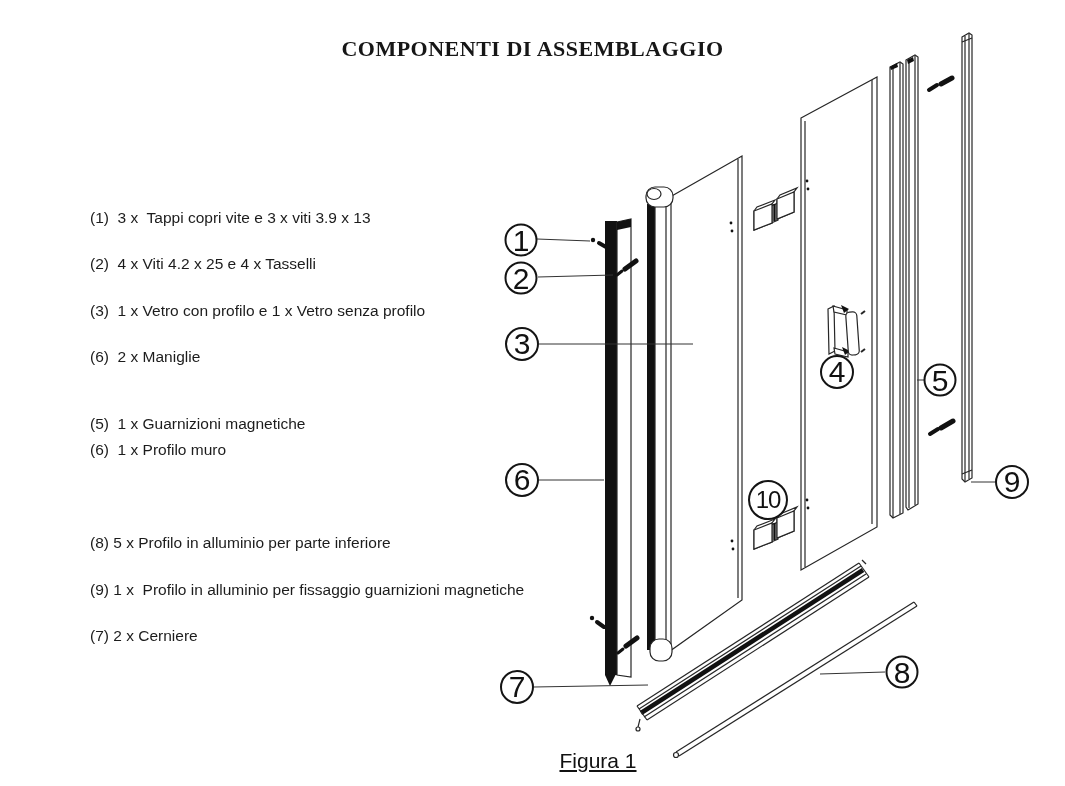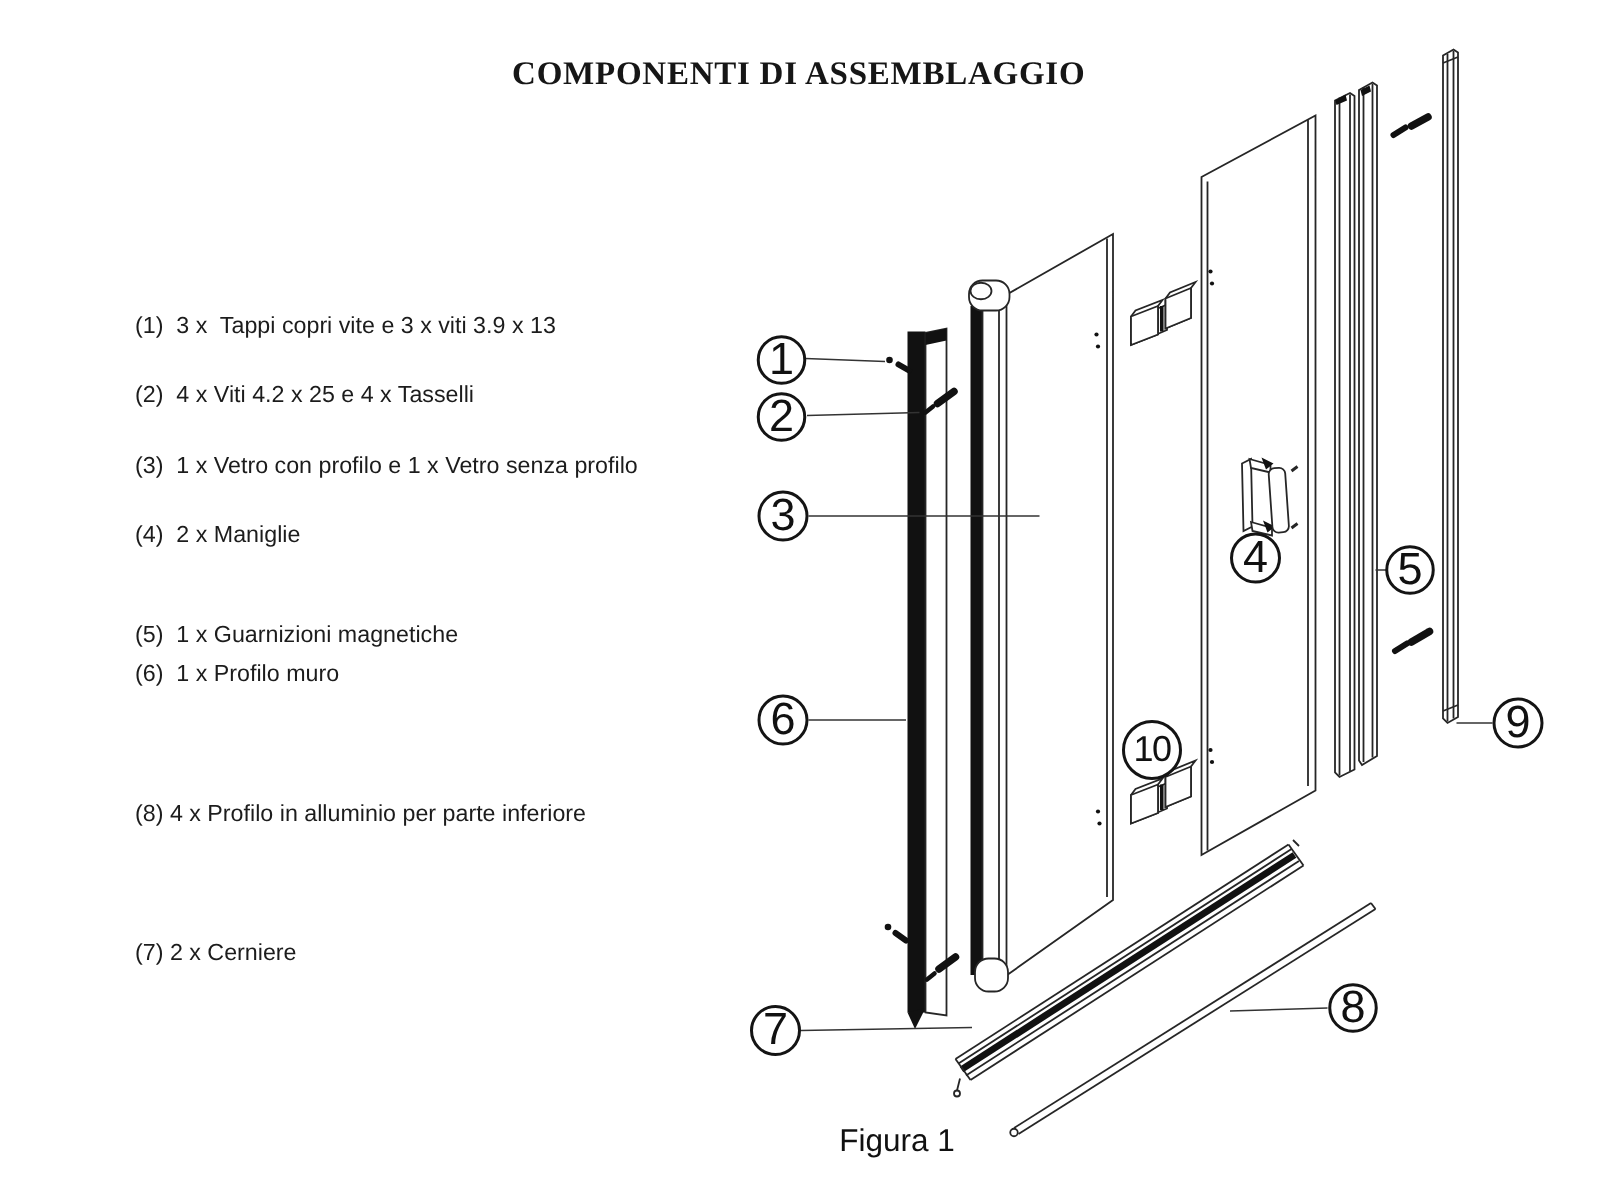--- a/index.html
+++ b/index.html
@@ -11,45 +11,46 @@
     position:absolute;top:36px;left:0;width:1065px;text-align:center;
     font-family:"Liberation Serif",serif;font-size:22px;letter-spacing:.5px;color:#161616;font-weight:bold;
   }
   .parts{position:absolute;left:0;top:0;width:560px;height:682px;}
   .part{
     position:absolute;left:90px;font-size:15.5px;color:#1c1c1c;
     white-space:pre;line-height:20px;
   }
   .figure-caption{
     position:absolute;left:518px;top:749px;width:160px;text-align:center;
-    font-size:21px;color:#111;
+    font-size:21px;color:#111;text-decoration:underline;
   }
   svg{position:absolute;left:0;top:0;}
   .callout{
     position:absolute;width:34px;height:34px;border:2px solid #141414;border-radius:50%;
     background:#fff;display:flex;align-items:center;justify-content:center;
     font-size:30px;color:#111;transform:translate(-50%,-50%);box-sizing:border-box;
     line-height:1;
   }
   .callout.small{width:33px;height:33px;}
   .callout.wide{width:40px;height:40px;font-size:24px;letter-spacing:-1px;}
 </style>
 </head>
 <body>
 
 <div class="page-title">COMPONENTI DI ASSEMBLAGGIO</div>
 
 <div class="parts">
   <div class="part" style="top:208px">(1)  3 x  Tappi copri vite e 3 x viti 3.9 x 13</div>
   <div class="part" style="top:254px">(2)  4 x Viti 4.2 x 25 e 4 x Tasselli</div>
   <div class="part" style="top:301px">(3)  1 x Vetro con profilo e 1 x Vetro senza profilo</div>
-  <div class="part" style="top:347px">(4)  2 x Maniglie</div>
+  <div class="part" style="top:347px">(6)  2 x Maniglie</div>
   <div class="part" style="top:414px">(5)  1 x Guarnizioni magnetiche</div>
   <div class="part" style="top:440px">(6)  1 x Profilo muro</div>
-  <div class="part" style="top:533px">(8) 4 x Profilo in alluminio per parte inferiore</div>
+  <div class="part" style="top:533px">(8) 5 x Profilo in alluminio per parte inferiore</div>
+  <div class="part" style="top:580px">(9) 1 x  Profilo in alluminio per fissaggio guarnizioni magnetiche</div>
   <div class="part" style="top:626px">(7) 2 x Cerniere</div>
 </div>
 
 <svg width="1065" height="786" viewBox="0 0 1065 786">
   <g stroke="#262626" stroke-width="1.2" fill="none">
 
     <g>
       <polygon points="670,197 742,156 742,600 670,651" fill="#ffffff"></polygon>
       <line x1="738" y1="159" x2="738" y2="598"></line>
       <circle cx="731" cy="223" r="1.4" fill="#111" stroke="none"></circle>

